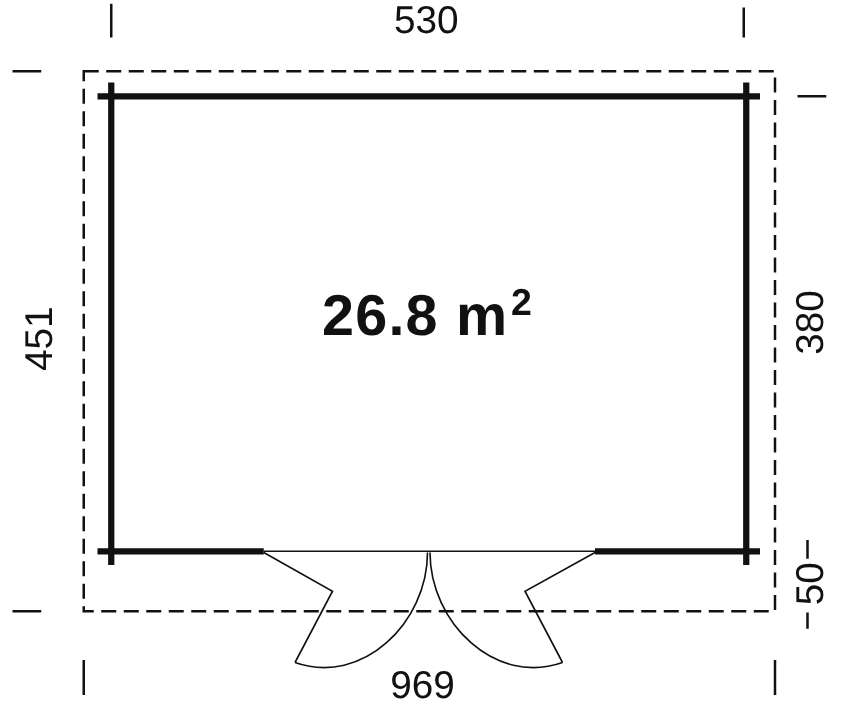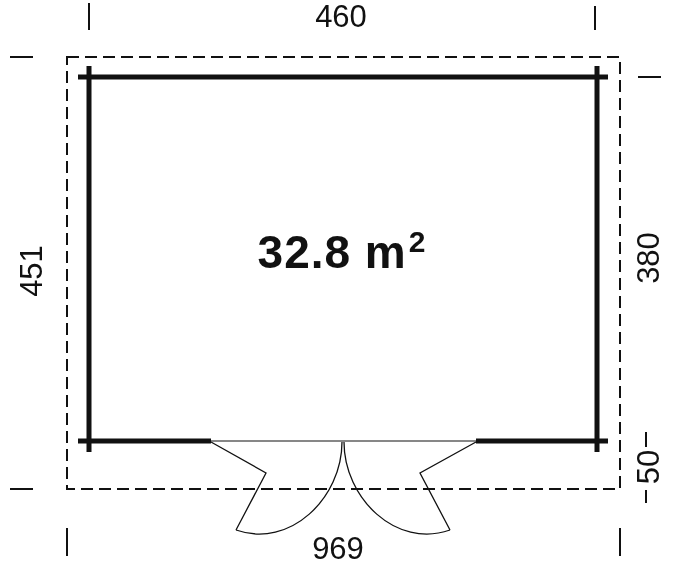--- a/index.html
+++ b/index.html
@@ -76,27 +76,27 @@
         <line x1="10" y1="489" x2="33" y2="489"></line>
         <line x1="638" y1="77" x2="661" y2="77"></line>
         <line x1="646" y1="432" x2="646" y2="447"></line>
         <line x1="646" y1="490" x2="646" y2="503"></line>
         <line x1="67" y1="528" x2="67" y2="556"></line>
         <line x1="620" y1="528" x2="620" y2="556"></line>
       </g>
     </g>
   </svg>
 
-  <div class="label" style="left:341px; top:16px;">460</div>
+  <div class="label" style="left:341px; top:16px;">530</div>
 
   <div class="label vertical" style="left:31px; top:271px;">451</div>
 
   <div class="label vertical" style="left:648px; top:258px;">380</div>
 
   <div class="label vertical" style="left:648px; top:467px;">50</div>
 
   <div class="label" style="left:338px; top:548px;">969</div>
 
   <div class="area-label" style="left:342px; top:252px;">
-    <span>32.8 m</span><span class="sup">2</span>
+    <span>26.8 m</span><span class="sup">2</span>
   </div>
 
 </div>
 
 </body></html>

